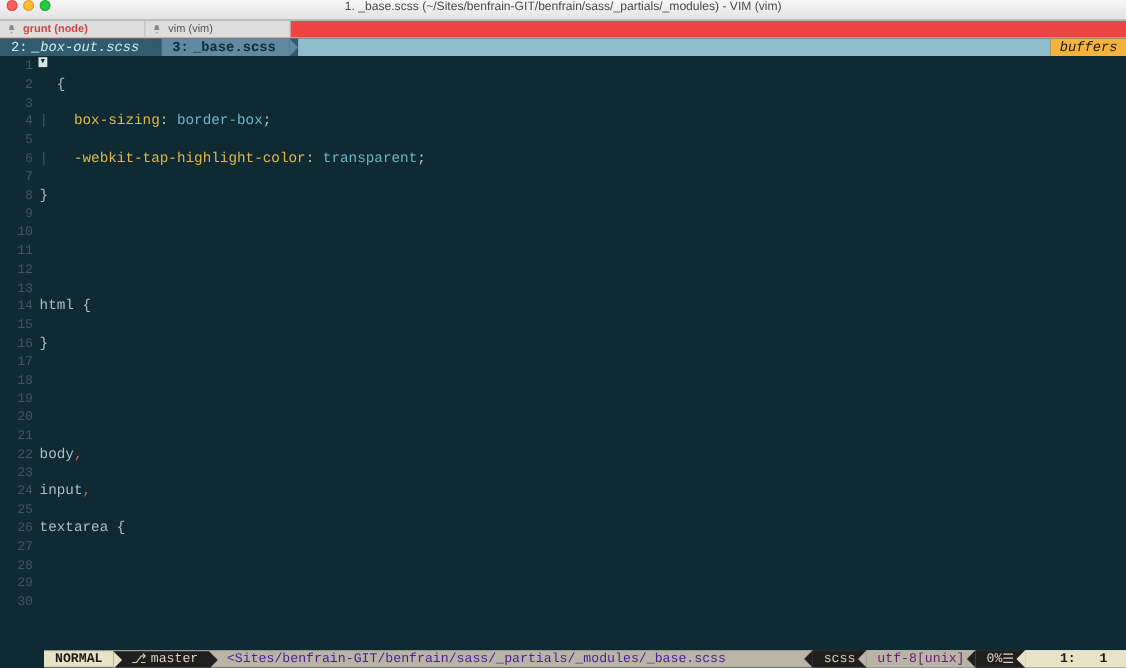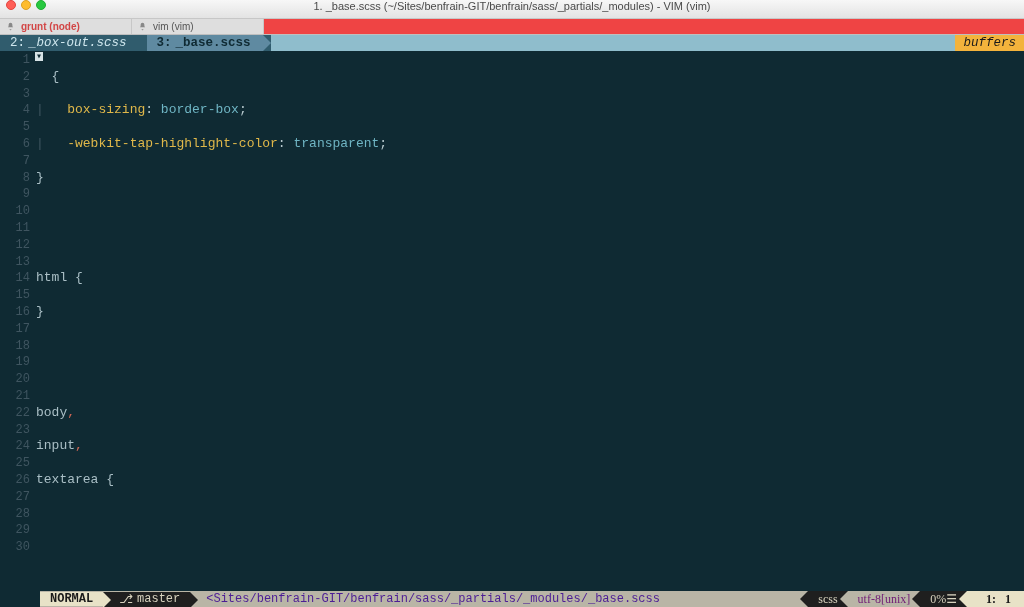--- a/index.html
+++ b/index.html
@@ -176,21 +176,20 @@
   .seg-mode::after { border-left: 8px solid #e8e2c7; }
   .seg-git { background: #1f1f1f; color: #d8d3bf; padding-left: 16px; }
   .seg-git::after { border-left: 8px solid #1f1f1f; }
   .seg-path { background: #b9b5a6; color: #4c1d95; padding-left: 16px; flex: 1; }
   .seg-r {
     display: flex;
     align-items: center;
     padding: 1px 10px;
     position: relative;
     white-space: nowrap;
-    font-family: Liberation Serif, serif;
   }
   .seg-r::before {
     content: "";
     position: absolute;
     left: -8px; top: 0;
     width: 0; height: 0;
     border-top: 8px solid transparent;
     border-bottom: 8px solid transparent;
     z-index: 2;
   }

